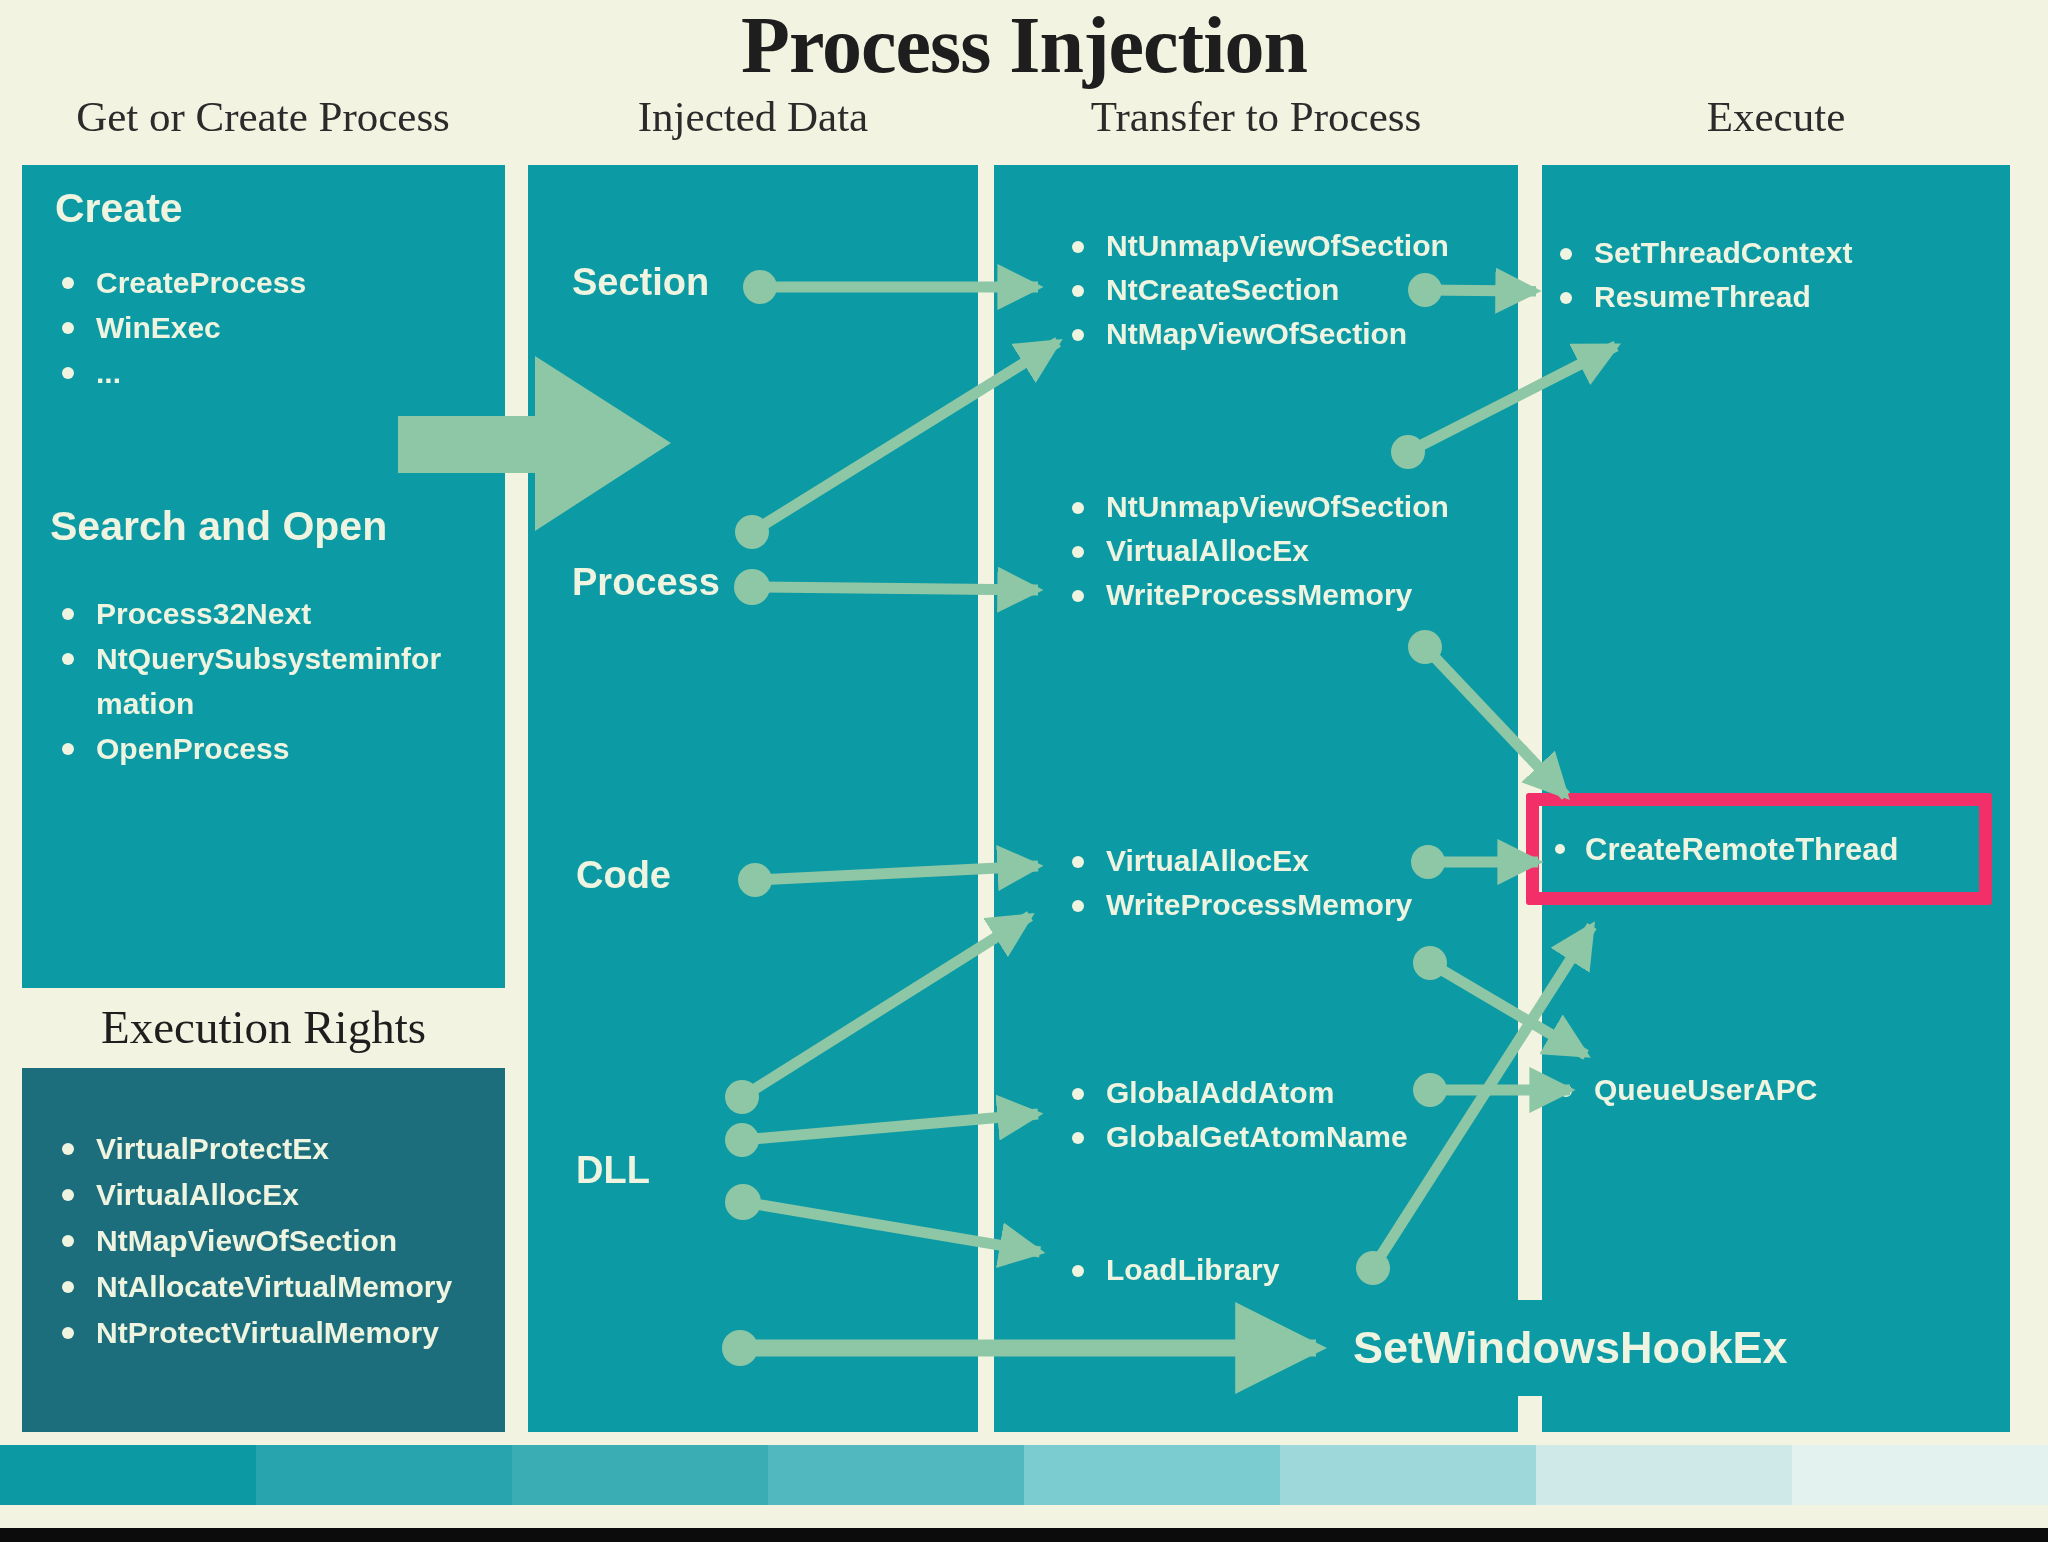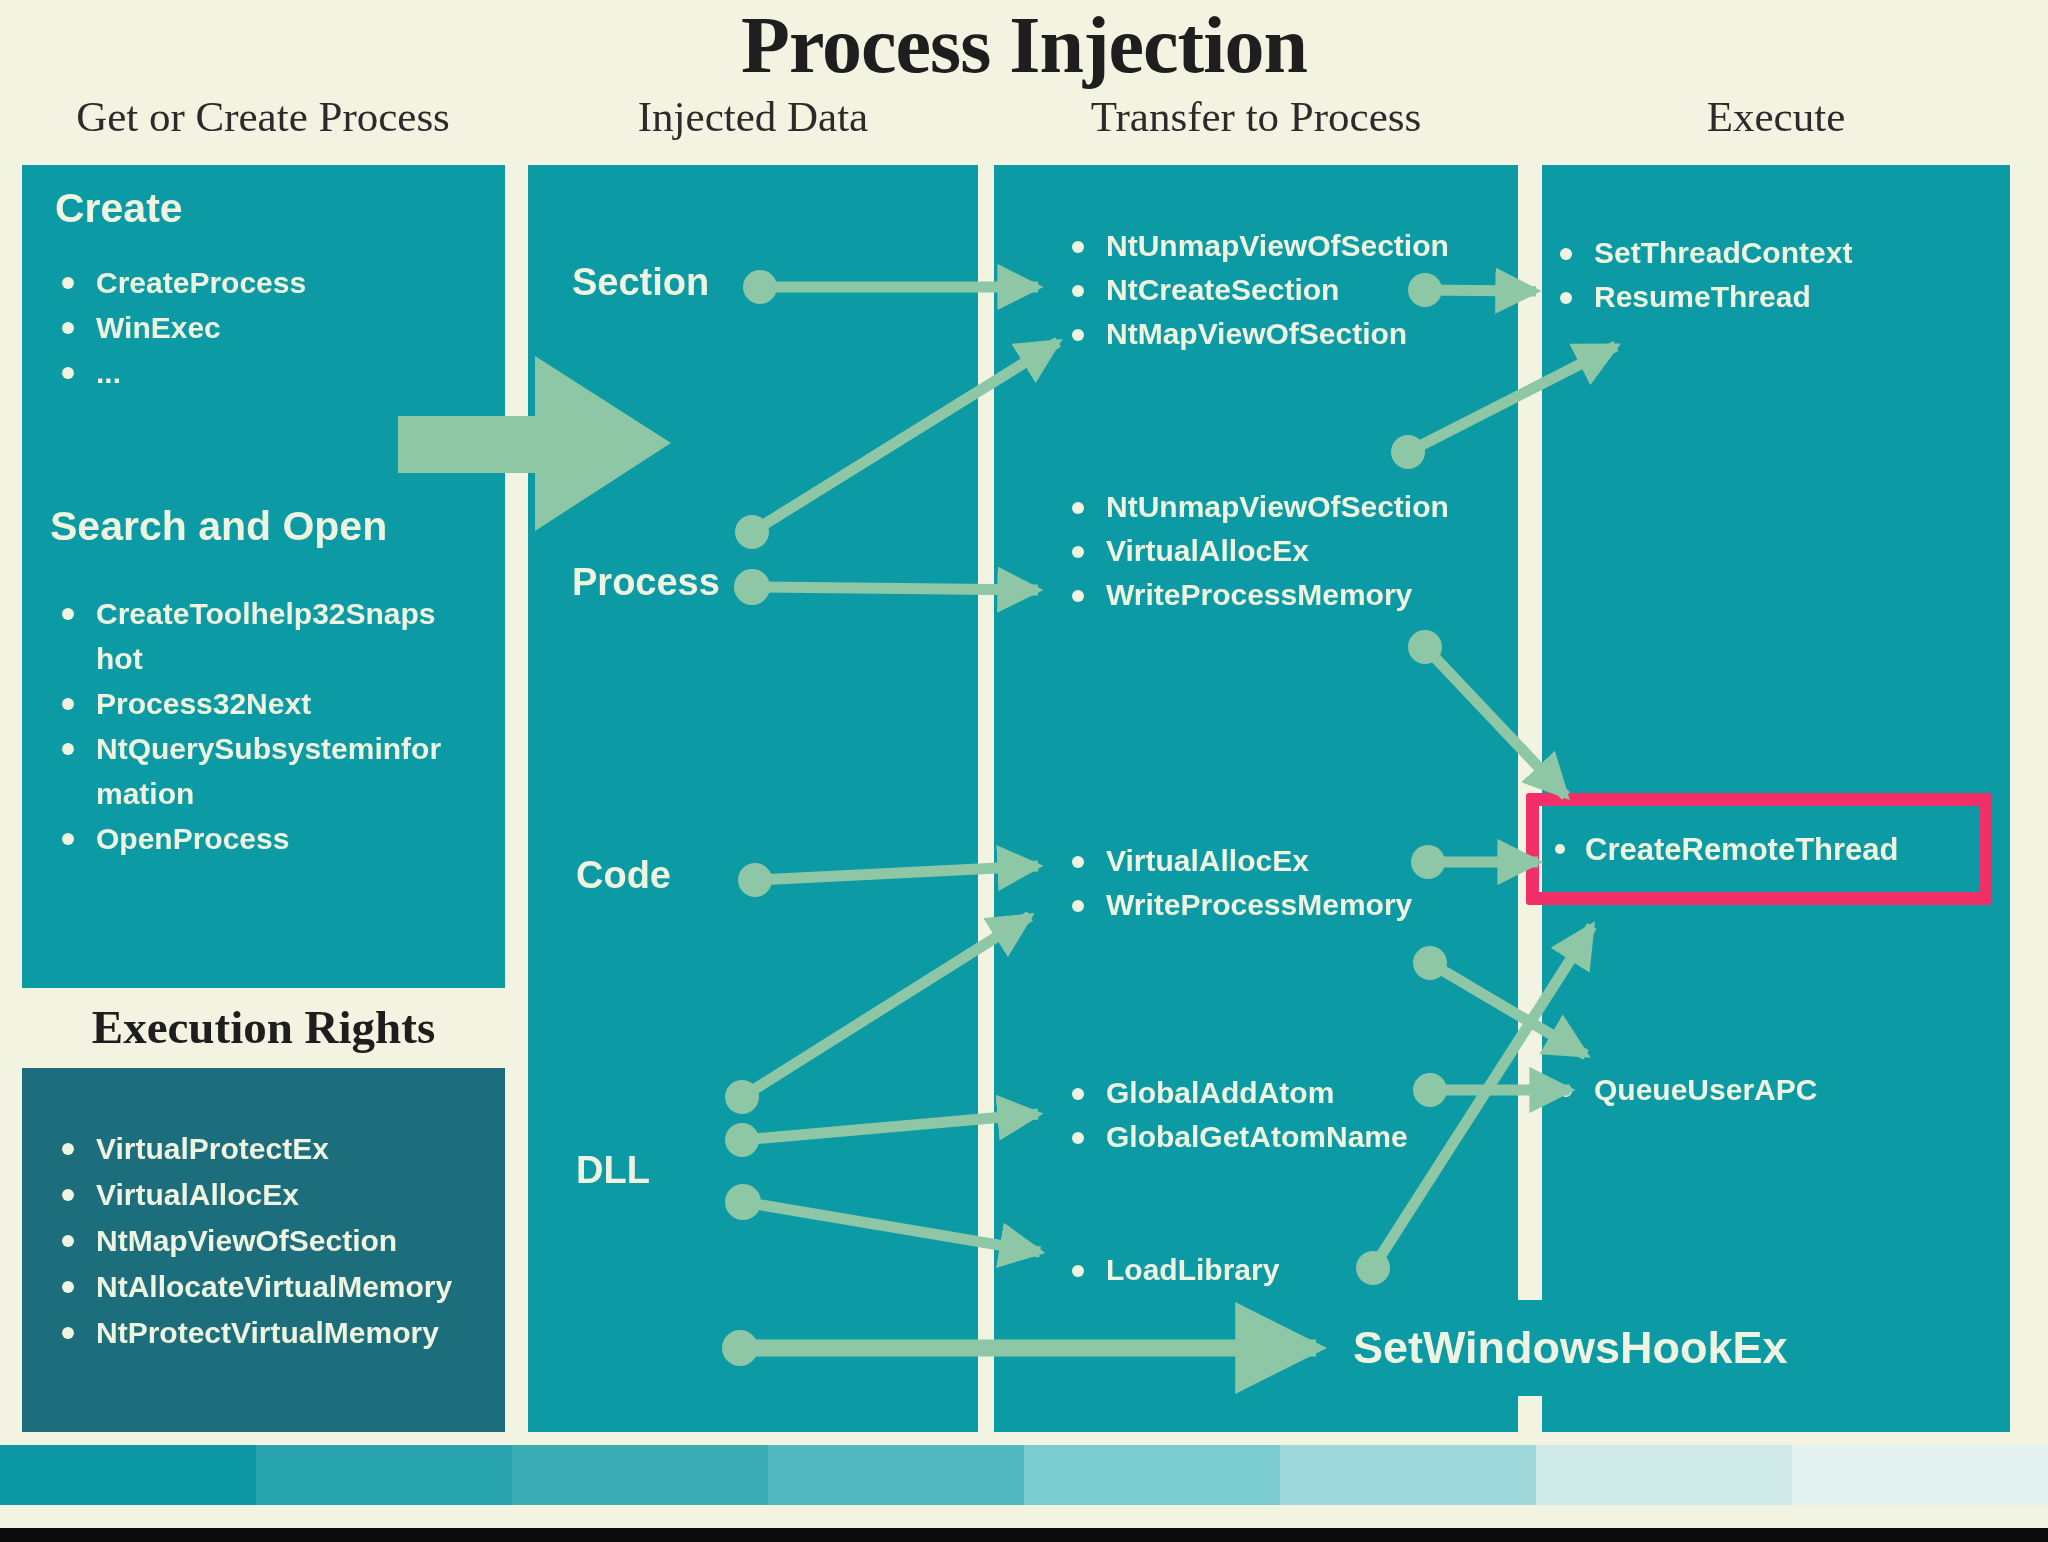--- a/index.html
+++ b/index.html
@@ -12,21 +12,21 @@
   .title{position:absolute;left:0;top:0;width:2048px;text-align:center;
          font-family:"Liberation Serif",serif;font-weight:bold;font-size:80px;
          letter-spacing:-1px;color:#1e1e1e;}
   .colhead{position:absolute;top:92px;width:480px;text-align:center;
            font-family:"Liberation Serif",serif;font-weight:normal;font-size:43px;color:#2b2b2b;}
   .panel{position:absolute;background:var(--teal);}
   .panel.dark{background:var(--teal-dark);}
   .phead{position:absolute;color:var(--txt);font-weight:bold;font-size:41px;}
   .l2lbl{position:absolute;color:var(--txt);font-weight:bold;font-size:38px;}
   .exec-label{position:absolute;left:22px;top:1000px;width:483px;text-align:center;
-              font-family:"Liberation Serif",serif;font-weight:bold;font-size:47px;color:#1e1e1e;}
+              font-family:"Liberation Serif",serif;font-weight:normal;font-size:47px;color:#1e1e1e;}
   .list,.group{position:absolute;}
   .li{display:flex;align-items:flex-start;}
   .b{width:12px;height:12px;border-radius:50%;background:var(--txt);
      margin:17px 22px 0 0;flex:none;}
   .t{color:var(--txt);font-weight:bold;font-size:30px;line-height:45px;white-space:pre-line;}
   .lh46 .t{line-height:46px;}
   .group .t{line-height:44px;}
   .pinkbox{position:absolute;left:1526px;top:793px;width:466px;height:112px;
            border:13px solid var(--pink);border-radius:3px;box-sizing:border-box;
            display:flex;align-items:center;padding-left:16px;}
@@ -71,25 +71,20 @@
         <span class="t">WinExec</span>
       </div>
     <div class="li">
         <span class="b"></span>
         <span class="t">...</span>
       </div>
   </div>
 
   <div class="phead" style="left:50px;top:503px">Search and Open</div>
   <div class="list" style="left:62px;top:591px">
-    <div class="li">
-        <span class="b"></span>
-        <span class="t">CreateToolhelp32Snaps
-hot</span>
-      </div>
     <div class="li">
         <span class="b"></span>
         <span class="t">Process32Next</span>
       </div>
     <div class="li">
         <span class="b"></span>
         <span class="t">NtQuerySubsysteminfor
 mation</span>
       </div>
     <div class="li">

